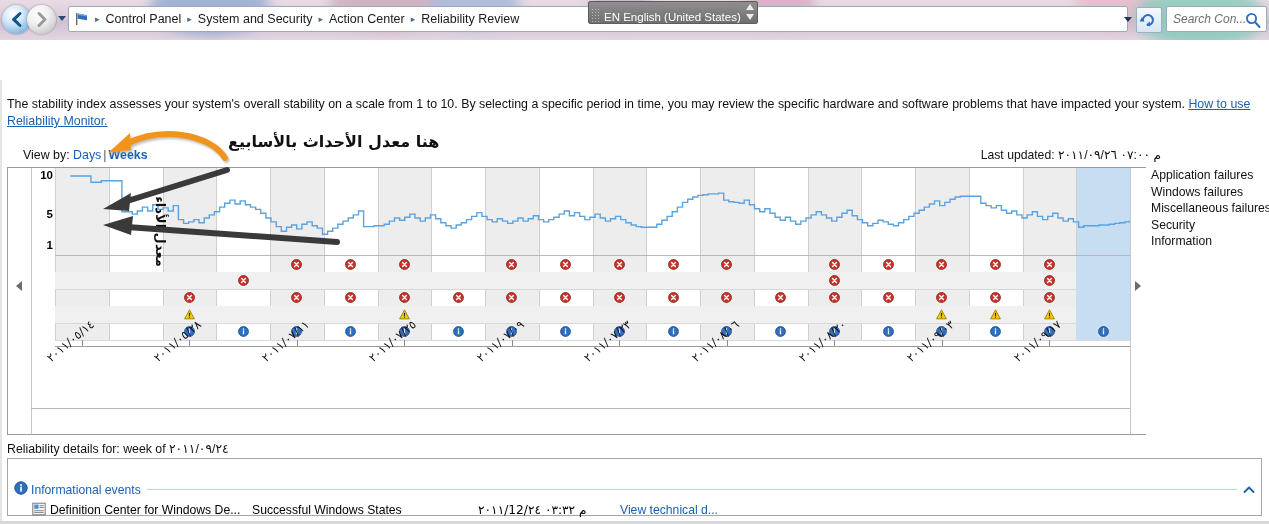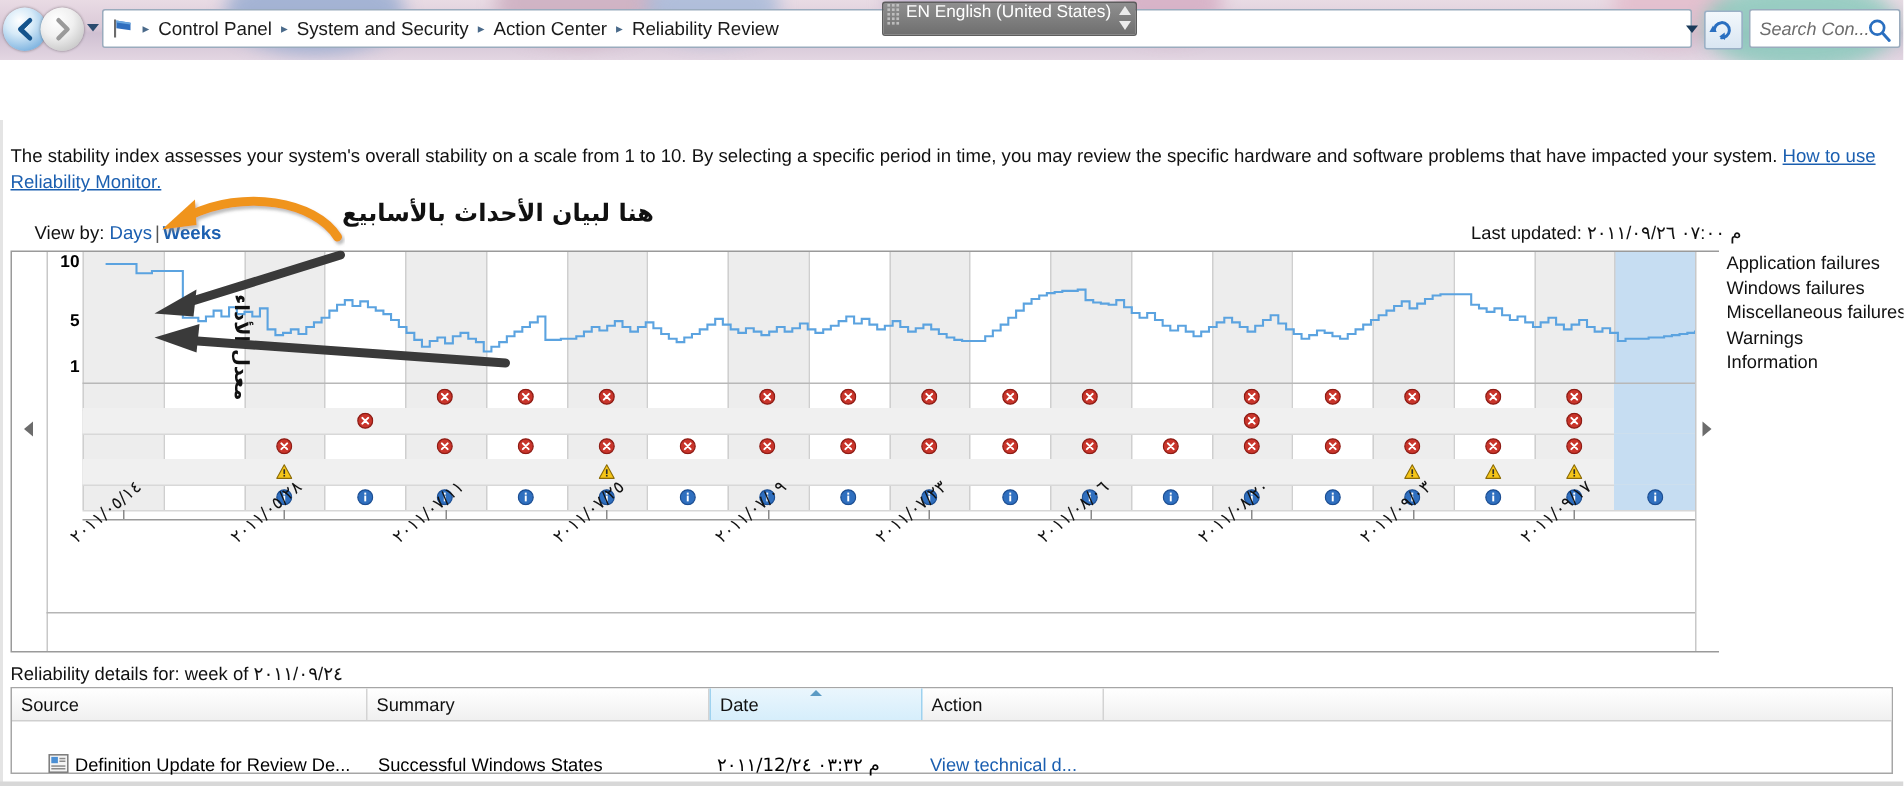--- a/index.html
+++ b/index.html
@@ -58,21 +58,21 @@
     display:flex;align-items:center;padding-left:6px;
     font-style:italic;color:#6d6d6d;font-size:12px;
   }
   #searchbox .mag{position:absolute;right:4px;top:4px;}
 
   
   #langbar{
     position:absolute;left:588px;top:1px;width:168px;height:21px;
     background:linear-gradient(180deg,#8f8f8f,#6f6f6f);
     border:1px solid #5d5d5d;border-radius:2px;
-    display:flex;align-items:flex-start;color:#fff;font-size:11.5px;
+    display:flex;align-items:flex-end;color:#fff;font-size:11.5px;
   }
   #lang-grip{width:9px;height:15px;margin-left:2px;flex:0 0 auto;
     background-image:radial-gradient(#c9c9c9 40%,transparent 41%);
     background-size:3px 3px;opacity:.85;}
   #lang-label{margin-left:4px;white-space:nowrap;}
   #lang-spin{position:absolute;right:3px;top:2px;width:8px;height:16px;color:#e6e6e6;
     display:flex;flex-direction:column;justify-content:space-between;align-items:center;}
 
   
   #page{position:absolute;left:0;top:40px;width:1269px;height:484px;background:#fff;}
@@ -270,21 +270,21 @@
     <defs>
       <filter id="shd" x="-30%" y="-30%" width="180%" height="180%">
         <feDropShadow dx="1.5" dy="2" stdDeviation="1.2" flood-color="#888" flood-opacity="0.55"></feDropShadow>
       </filter>
     </defs>
     <g filter="url(#shd)">
       <path d="M125 30 C 110 6, 62 -2, 26 16" stroke="#f0941e" stroke-width="6" fill="none" stroke-linecap="round"></path>
       <path d="M8 25 L30 5 L31 22 Z" fill="#f0941e"></path>
     </g>
   </svg>
-  <div id="annotation">هنا لبيان الأحداث بالأسابيع</div>
+  <div id="annotation">هنا معدل الأحداث بالأسابيع</div>
 
   <div id="lastupdated">Last updated: م ٠٧:٠٠ ٢٠١١/٠٩/٢٦</div>
 
   <div id="chart-frame">
 
     <div id="left-scroll">
       <div class="tri"></div>
     </div>
     <div id="right-scroll">
       <div class="tri"></div>
@@ -783,52 +783,58 @@
       <path d="M56 42 L84 26 L82 44 Z" stroke="none"></path>
       <line x1="290" y1="75" x2="80" y2="60" stroke-width="6" stroke-linecap="round"></line>
       <path d="M56 58 L86 49 L84 68 Z" stroke="none"></path>
     </g>
   </svg>
 
   <div id="legend">
     <div>Application failures</div>
     <div>Windows failures</div>
     <div>Miscellaneous failures</div>
-    <div>Warnings</div>
+    <div>Security</div>
     <div>Information</div>
   </div>
 
   <div id="details-label">Reliability details for: week of ٢٠١١/٠٩/٢٤</div>
 
   <div id="details-box">
-    <div id="hdr">
-      <div class="hcell" style="left:0;width:237px;">Source</div>
-      <div class="hcell" style="left:237px;width:228px;">Summary</div>
-      <div class="hcell active" style="left:465px;width:142px;">
-        <span class="sortmark"></span>
-        <span>Date</span>
-      </div>
-      <div class="hcell" style="left:607px;width:121px;">Action</div>
-      <div class="hcell" style="left:728px;width:525px;border-right:none;"></div>
+
+    <div id="group-row">
+      <span class="gicon">
+        <svg width="14" height="14" viewBox="0 0 14 14">
+          <circle cx="7" cy="7" r="6.2" fill="#2f6fbf" stroke="#1d4f93" stroke-width="1"></circle>
+          <rect x="6.2" y="5.6" width="1.6" height="5" fill="#fff"></rect>
+          <rect x="6.2" y="3.1" width="1.6" height="1.8" fill="#fff"></rect>
+        </svg>
+      </span>
+      <span class="glabel">Informational events</span>
+      <span class="gline"></span>
+      <span class="collapse">
+        <svg width="16" height="16" viewBox="0 0 16 16">
+          <path d="M3.5 10 L8 5.5 L12.5 10" stroke="#1b5fb0" stroke-width="1.8" fill="none" stroke-linecap="round" stroke-linejoin="round"></path>
+        </svg>
+      </span>
     </div>
-
 
     <div id="event-row">
       <span class="c-src">
         <span class="srcicon">
           <svg width="14" height="14" viewBox="0 0 14 14">
             <rect x="0.8" y="1.2" width="12.4" height="11.6" fill="#f4f4f4" stroke="#7a7a7a" stroke-width="1"></rect>
             <rect x="2.2" y="2.6" width="4.4" height="4.2" fill="#4b8fd4"></rect>
             <rect x="7.6" y="3.2" width="4" height="1" fill="#8a8a8a"></rect>
             <rect x="7.6" y="5.0" width="4" height="1" fill="#8a8a8a"></rect>
             <rect x="2.2" y="8.2" width="9.4" height="1" fill="#8a8a8a"></rect>
             <rect x="2.2" y="10.0" width="9.4" height="1" fill="#8a8a8a"></rect>
           </svg>
         </span>
-        <span>Definition Update for Review De...</span>
+        <span>Definition Center for Windows De...</span>
       </span>
       <span class="c-sum">Successful Windows States</span>
       <span class="c-date">م ٠٣:٣٢ ٢٠١١/12/٢٤</span>
       <span class="c-act">View  technical d...</span>
     </div>
   </div>
 
   <div id="left-edge"></div>
 </div>
 <div id="bottom-strip"></div>

